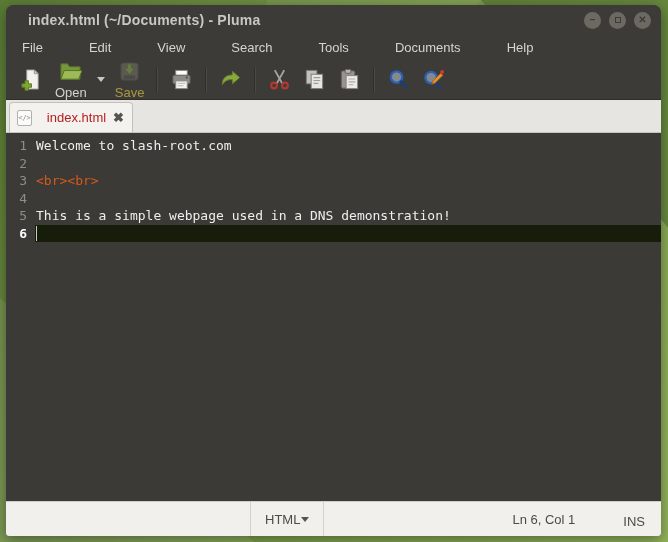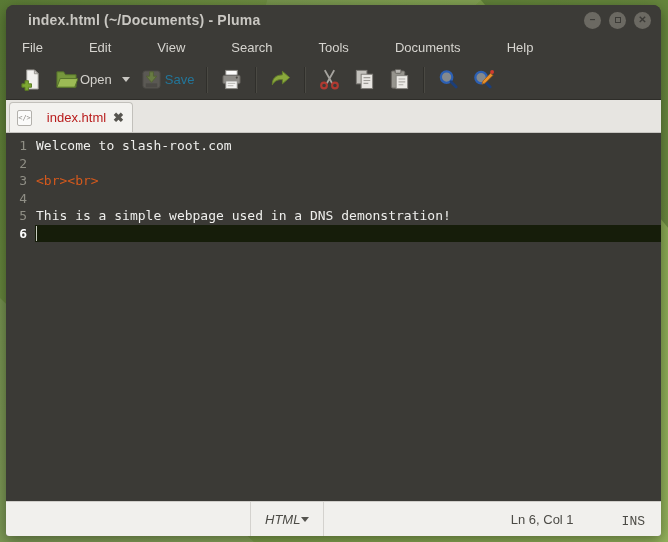--- a/index.html
+++ b/index.html
@@ -36,25 +36,25 @@
 
   
   .menubar { height:25px; flex:0 0 25px; display:flex; align-items:center;
     padding-left:7px; background:#3c3b37;gap:28px; }
   .menu-item { color:#d6d4cf; font-size:13px; padding:3px 9px; border-radius:2px; }
 
   
   .toolbar { height:40px; flex:0 0 40px; display:flex; align-items:center;
     padding-left:8px; background:#3c3b37; border-bottom:1px solid #2e2d29; }
   .tb-btn { display:flex; align-items:center; gap:2px; padding:4px 6px;
-    border-radius:3px; }
+    border-radius:3px;flex-direction:column; }
   .tb-btn svg { width:23px; height:23px; display:block; }
   .tb-label { color:#d3d1cc; font-size:13px; }
   .tb-btn.disabled { opacity:.55; }
-  .tb-btn.disabled .tb-label { color:#0ea5e9; }
+  .tb-btn.disabled .tb-label { color:#fde047; }
   .tb-sep { width:0; height:26px; border-left:1px solid #302f2b;
     border-right:1px solid #4a4943; margin:0 6px; }
   .caret-down { width:0; height:0; border-left:4px solid transparent;
     border-right:4px solid transparent; border-top:5px solid #c9c7c2; margin:0 4px; }
 
   
   .tabstrip { height:33px; flex:0 0 33px; background:#e7e5e1;
     display:flex; align-items:flex-end; padding-left:3px;
     border-bottom:1px solid #c6c4c0; }
   .tab { display:flex; align-items:center; gap:7px; height:30px; width:124px;
@@ -81,26 +81,26 @@
   .cursor { position:absolute; left:1px; top:1px; width:1px; height:15px;
     background:#c8ccc0; }
 
   
   .statusbar { height:35px; flex:0 0 35px; background:#f1f0ed;
     border-top:1px solid #cfcdc9; display:flex; align-items:stretch;
     color:#4c4b46; font-size:13px; }
   .sb-spacer { flex:0 0 244px; }
   .sb-btn { display:flex; align-items:center; justify-content:center; gap:1px;
     border-left:1px solid #d4d2ce; border-right:1px solid #d4d2ce;
-    padding:0 14px; margin-right:5px;font-style:italic; }
+    padding:0 14px; margin-right:5px; }
   .sb-caret { width:0; height:0; border-left:4px solid transparent;
     border-right:4px solid transparent; border-top:5px solid #55544f; }
   .sb-flex { flex:1; }
   .sb-pos { align-self:center; }
-  .sb-mode { align-self:center; margin:4px 16px 0 48px;font-family:Liberation Mono, monospace; }
+  .sb-mode { align-self:center; margin:4px 16px 0 48px; }
 </style>
 </head>
 <body>
 
 <div class="desktop">
   <div class="facet1"></div>
   <div class="facet2"></div>
   <div class="facet3"></div>
 
   <div class="window">

